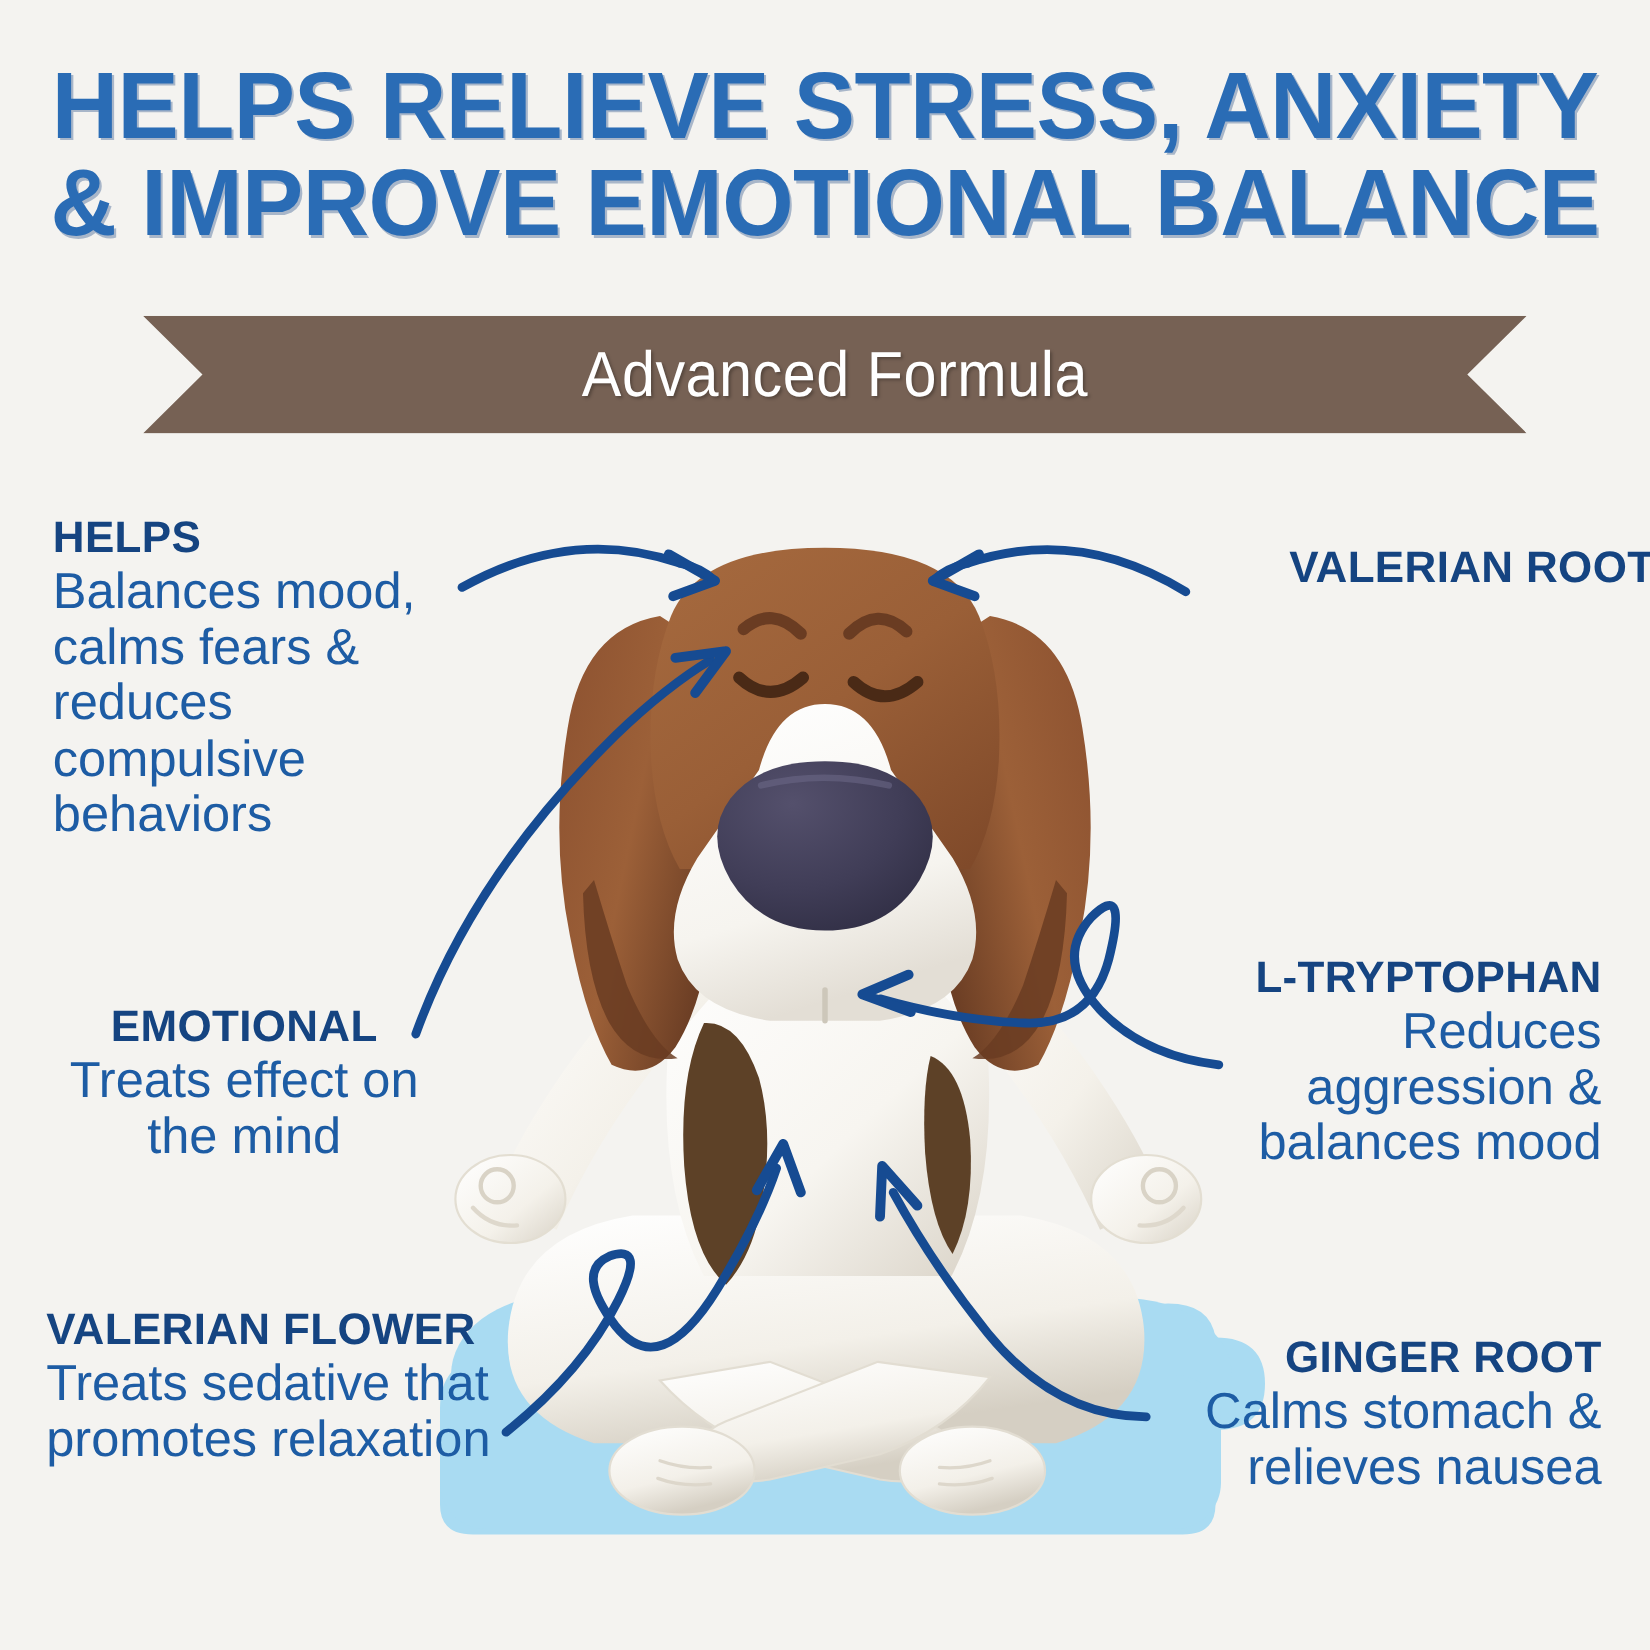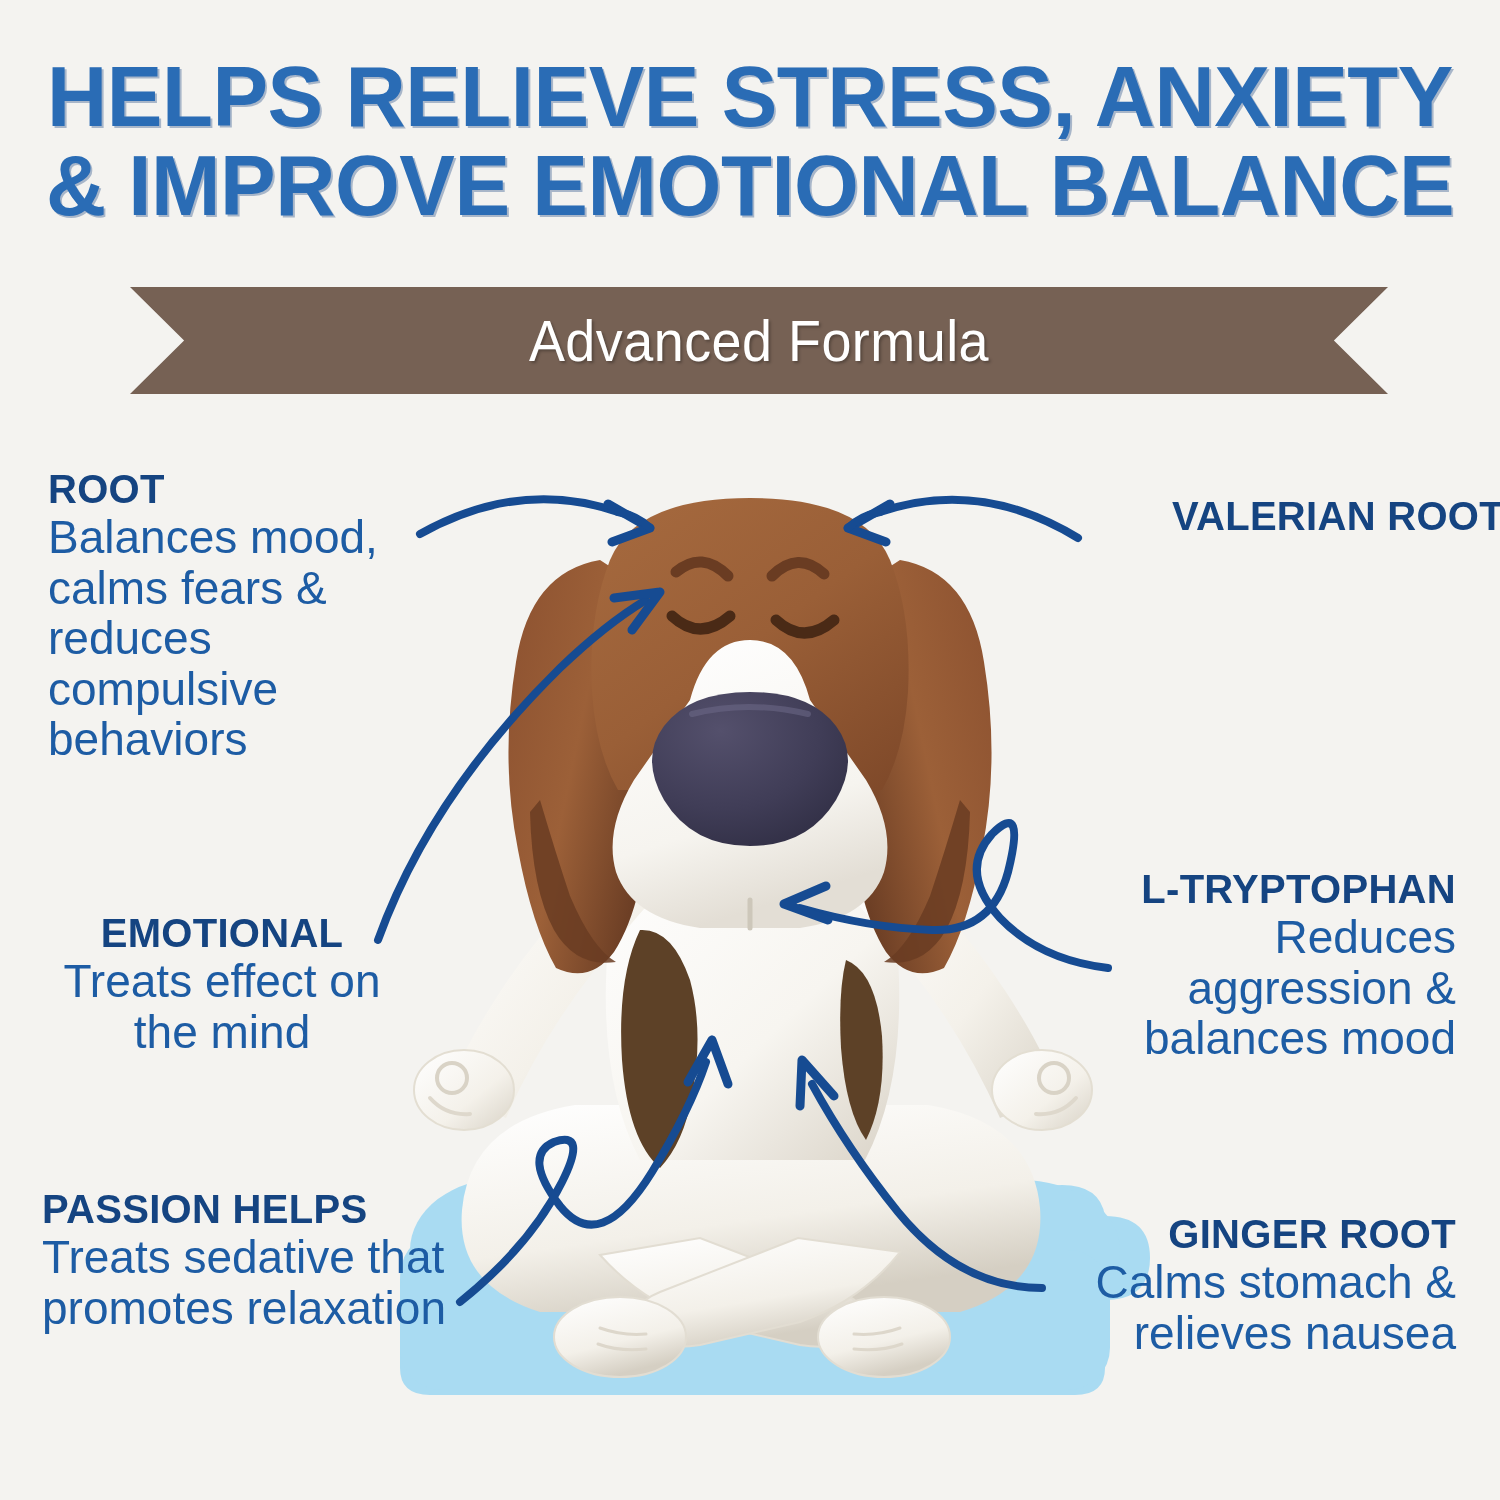--- a/index.html
+++ b/index.html
@@ -338,31 +338,31 @@
 
         <g>
           <path d="M1042 1288 Q960 1288 898 1212 Q848 1150 812 1084"></path>
           <path d="M802 1060 L800 1106 M802 1060 L834 1096" stroke-width="9"></path>
         </g>
       </g>
     </svg>
   </div>
 
   <div class="callout left" id="c-hemp">
-    <div class="title">ROOT</div>
+    <div class="title">HELPS</div>
     <div class="body">Balances mood, calms fears &amp; reduces compulsive behaviors</div>
   </div>
 
   <div class="callout center" id="c-chamomile">
     <div class="title">EMOTIONAL</div>
     <div class="body">Treats effect on the mind</div>
   </div>
 
   <div class="callout left" id="c-passion">
-    <div class="title">PASSION HELPS</div>
+    <div class="title">VALERIAN FLOWER</div>
     <div class="body">Treats sedative that promotes relaxation</div>
   </div>
 
   <div class="callout right" id="c-valerian">
     <div class="title">VALERIAN ROOT</div>
   </div>
 
   <div class="callout right" id="c-tryptophan">
     <div class="title">L-TRYPTOPHAN</div>
     <div class="body">Reduces aggression &amp; balances mood</div>

